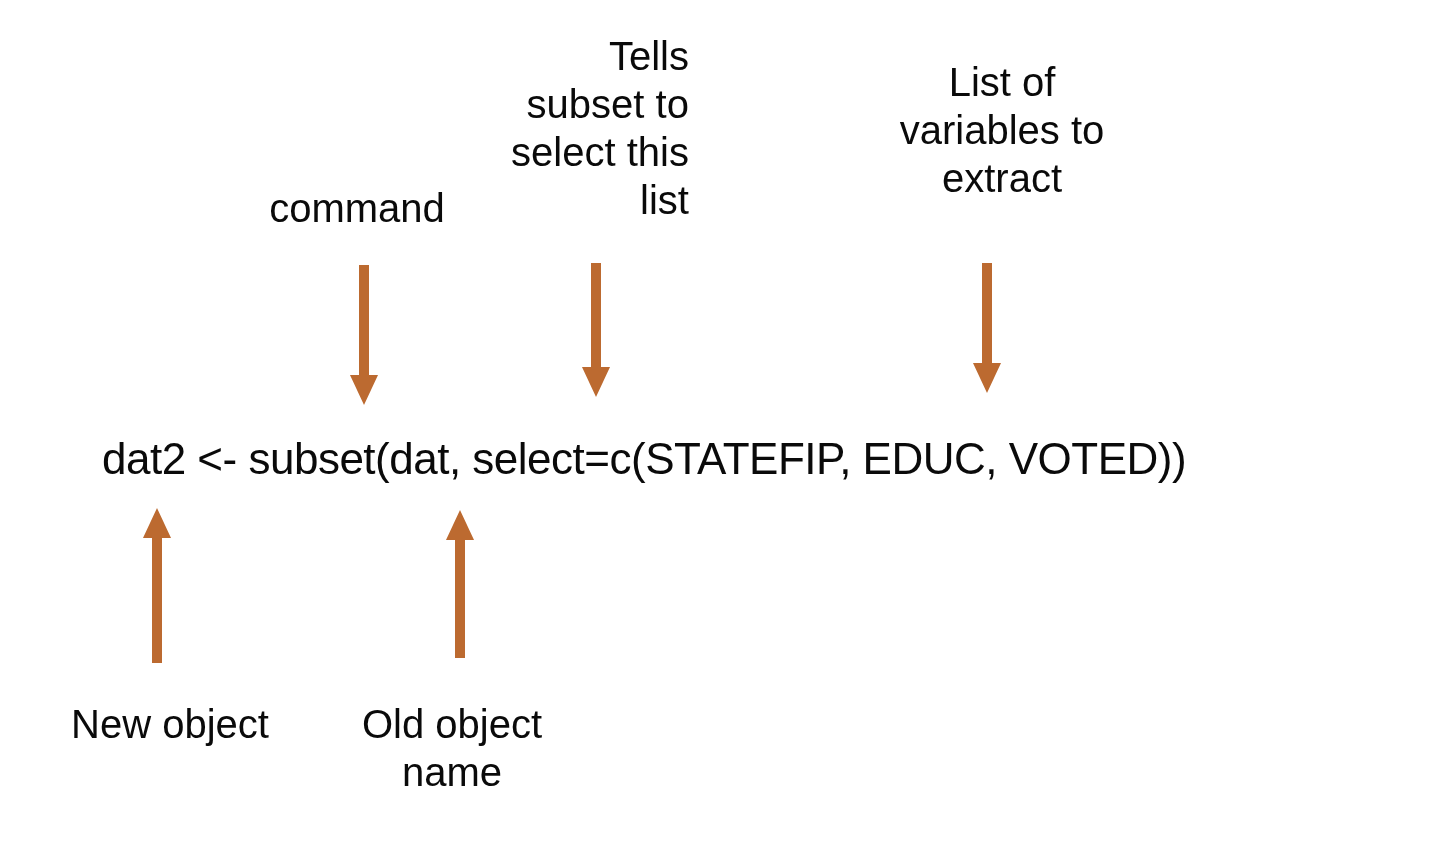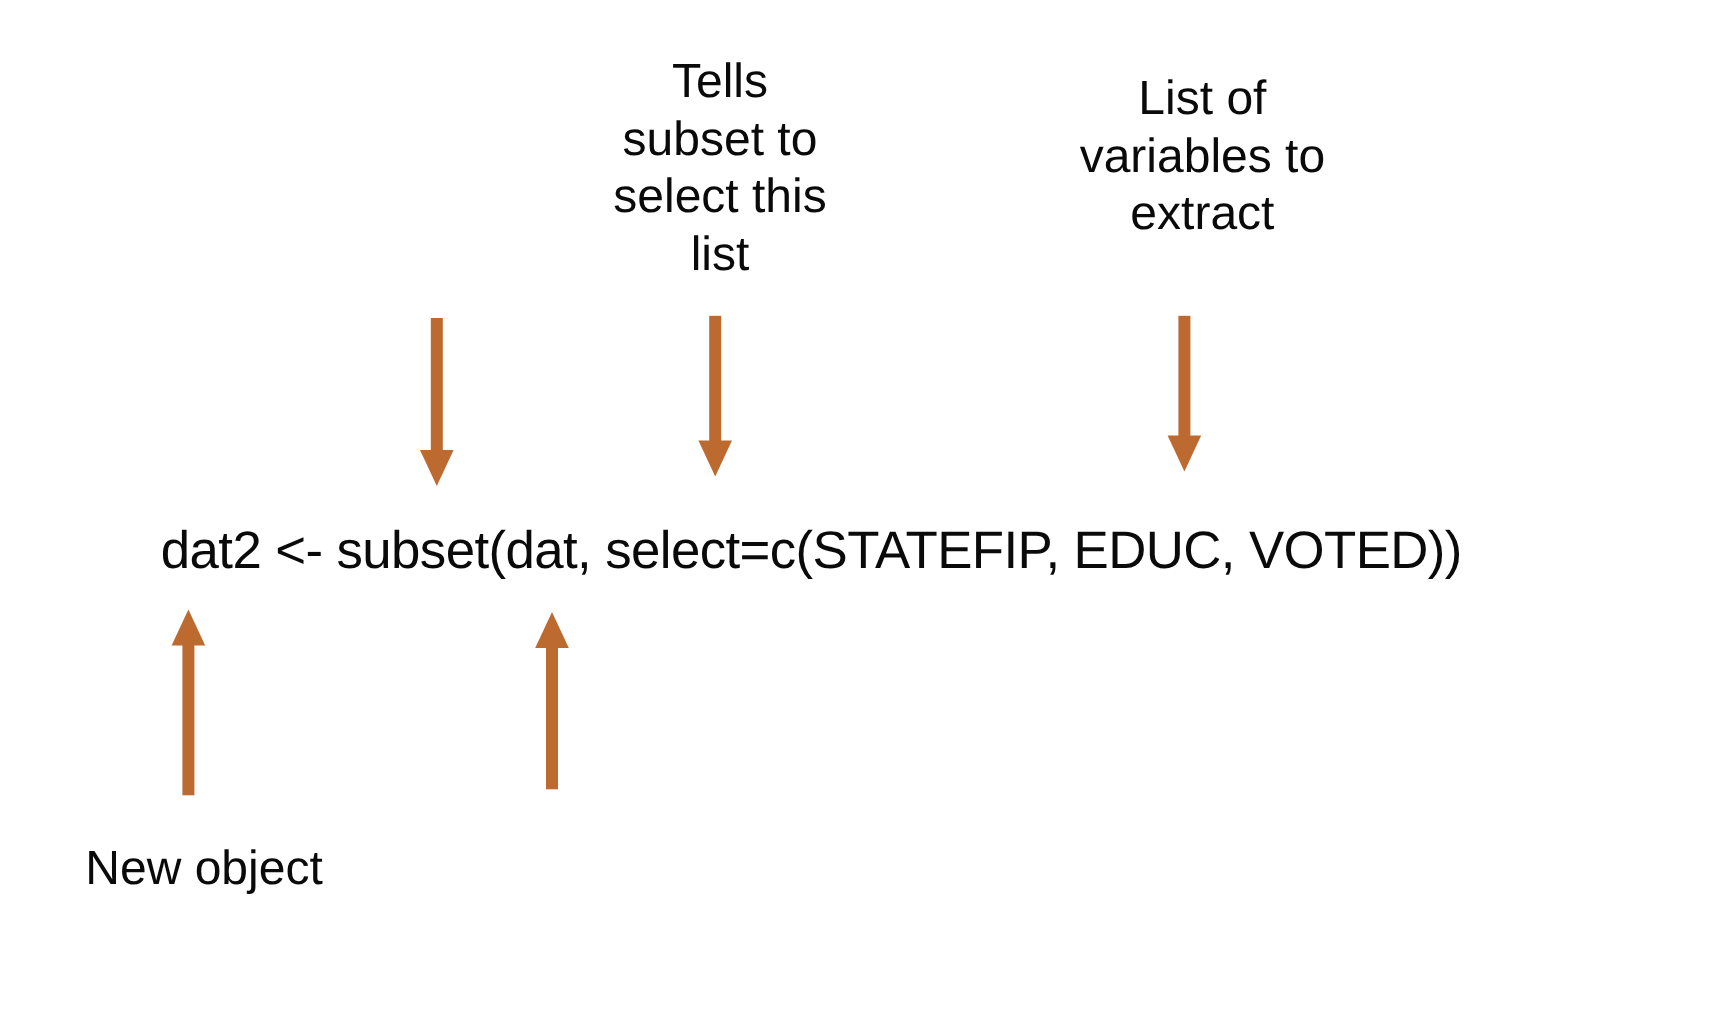--- a/index.html
+++ b/index.html
@@ -30,58 +30,60 @@
   }
   .code-line {
     position: absolute;
     left: 102px;
     top: 432px;
     color: var(--color-text);
     font-size: 44px;
     line-height: 54px;
     white-space: nowrap;
     letter-spacing: -0.5px;
-    margin-left: 32px;
   }
   .arrow { position: absolute; display: block; }
   .arrow .arrow-fill { fill: var(--color-arrow); }
 
   
   #arrow-down-command { left: 349px; top: 265px; }
   #arrow-down-select  { left: 581px; top: 263px; }
   #arrow-down-list    { left: 972px; top: 263px; }
   #arrow-up-new       { left: 142px; top: 508px; }
   #arrow-up-old       { left: 445px; top: 510px; }
 
   
-  #label-select-arg    { left: 600px;  top: 44px;  }
+  #label-select-arg    { left: 600px;  top: 32px; text-align: right;  }
   #label-variable-list { left: 1002px; top: 58px;  }
   #label-command       { left: 357px;  top: 184px; }
   #label-new-object    { left: 170px;  top: 700px; }
   #label-old-object    { left: 452px;  top: 700px; }
 </style>
 </head>
 <body>
 
 <div class="canvas">
 
   <div class="label" id="label-select-arg">Tells
 subset to
 select this
 list</div>
 
   <div class="label" id="label-variable-list">List of
 variables to
 extract</div>
 
+  <div class="label" id="label-command">command</div>
 
   <div class="code-line">dat2 &lt;- subset(dat, select=c(STATEFIP, EDUC, VOTED))</div>
 
   <div class="label" id="label-new-object">New object</div>
 
+  <div class="label" id="label-old-object">Old object
+name</div>
 
   <svg class="arrow" id="arrow-down-command" width="30" height="140" viewBox="0 0 30 140">
     <rect class="arrow-fill" x="10" y="0" width="10" height="112"></rect>
     <polygon class="arrow-fill" points="1,110 29,110 15,140"></polygon>
   </svg>
 
   <svg class="arrow" id="arrow-down-select" width="30" height="134" viewBox="0 0 30 134">
     <rect class="arrow-fill" x="10" y="0" width="10" height="106"></rect>
     <polygon class="arrow-fill" points="1,104 29,104 15,134"></polygon>
   </svg>

